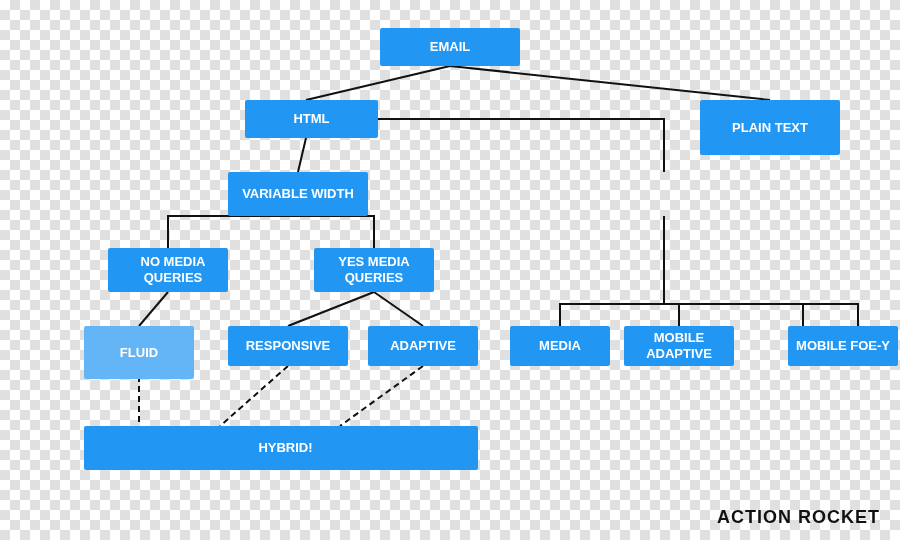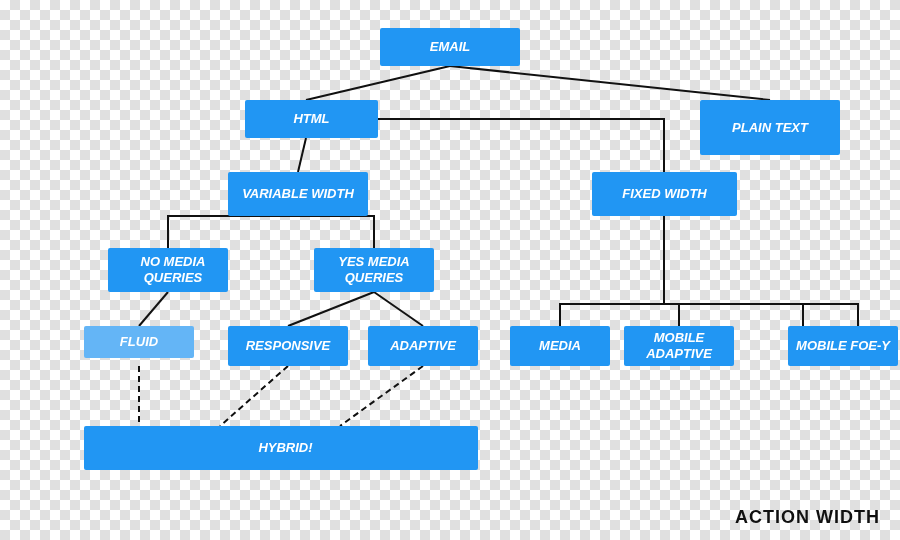--- a/index.html
+++ b/index.html
@@ -23,21 +23,20 @@
       top: 10px;
       left: 20px;
       width: 860px;
       height: 510px;
     }
     .node {
       position: absolute;
       background-color: #2196F3;
       color: #fff;
       font-weight: bold;
-      font-style: italic;
       font-size: 13px;
       text-align: center;
       display: flex;
       align-items: center;
       justify-content: center;
       border-radius: 2px;
       padding: 4px 6px;
       line-height: 1.2;
     }
     .node-light {
@@ -104,39 +103,38 @@
 
   <div class="node" style="left:360px; top:18px; width:140px; height:38px;">EMAIL</div>
 
   <div class="node" style="left:225px; top:90px; width:133px; height:38px;">HTML</div>
 
   <div class="node" style="left:680px; top:90px; width:140px; height:55px;">PLAIN TEXT</div>
 
   <div class="node" style="left:208px; top:162px; width:140px; height:44px;">VARIABLE
 WIDTH</div>
 
-  <div class="node" style="left:572px; top:162px; width:145px; height:44px;">FIXED WIDTH</div>
 
   <div class="node" style="left:88px; top:238px; width:120px; height:44px;padding-left:16px;">NO MEDIA
 QUERIES</div>
 
   <div class="node" style="left:294px; top:238px; width:120px; height:44px;">YES MEDIA
 QUERIES</div>
 
-  <div class="node node-light" style="left:64px; top:316px; width:110px; height:32px;">FLUID</div>
+  <div class="node node-light" style="left:64px; top:316px; width:110px; height:53px;">FLUID</div>
 
   <div class="node" style="left:208px; top:316px; width:120px; height:40px;">RESPONSIVE</div>
 
   <div class="node" style="left:348px; top:316px; width:110px; height:40px;">ADAPTIVE</div>
 
   <div class="node" style="left:490px; top:316px; width:100px; height:40px;">MEDIA</div>
 
   <div class="node" style="left:604px; top:316px; width:110px; height:40px;">MOBILE
 ADAPTIVE</div>
 
   <div class="node" style="left:728px; top:316px; width:110px; height:40px;margin-left:40px;">MOBILE
 FOE-Y</div>
 
   <div class="node" style="left:64px; top:416px; width:394px; height:44px;padding-left:15px;">HYBRID!</div>
 
 </div>
 
-<div class="brand">ACTION WIDTH</div>
+<div class="brand">ACTION ROCKET</div>
 
 </body></html>

